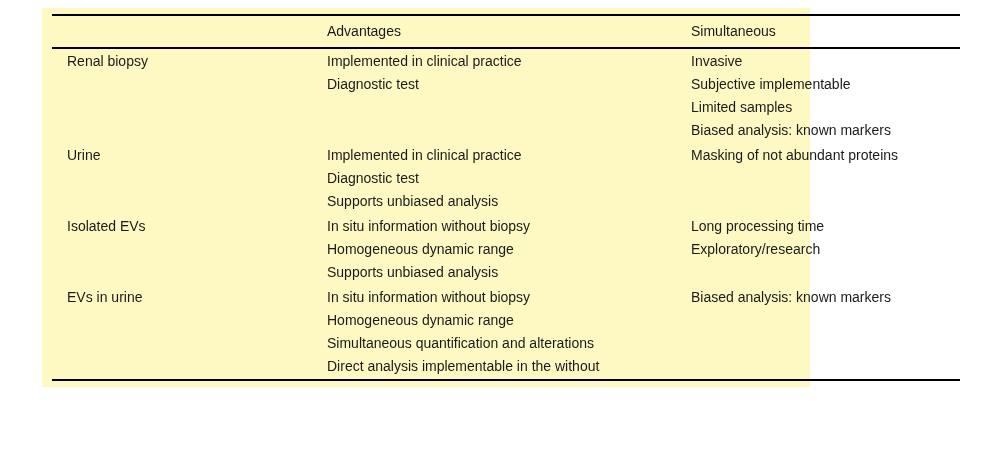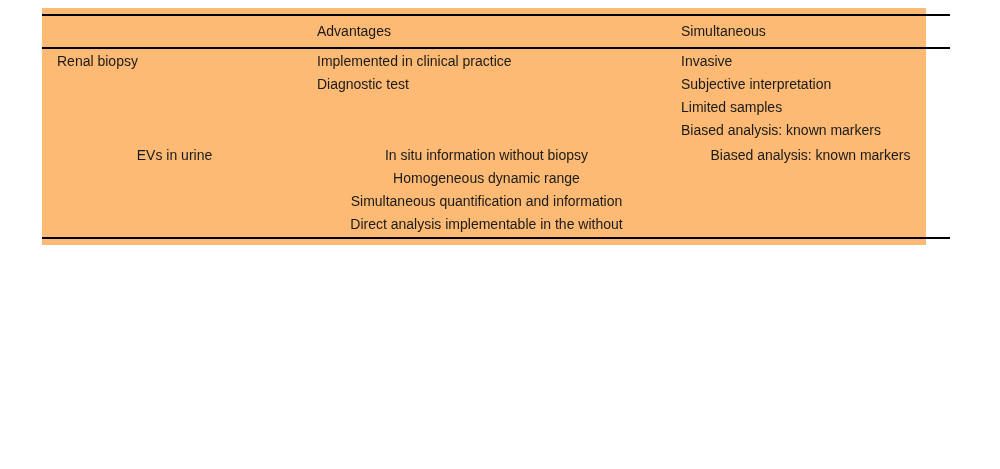--- a/index.html
+++ b/index.html
@@ -11,23 +11,23 @@
     height: 469px;
     background: #ffffff;
     font-family: "Liberation Sans", sans-serif;
     position: relative;
     overflow: hidden;
   }
   .table-panel {
     position: absolute;
     left: 42px;
     top: 8px;
-    width: 884px;
-    background: #fdba74;
-    padding: 6px 0 6px 0;
+    width: 768px;
+    background: #fef9c3;
+    padding: 6px 0 6px 10px;
     box-sizing: border-box;
   }
   table.cmp-table {
     width: 100%;
     border-collapse: collapse;
     table-layout: fixed;
     color: #1a1a1a;
     font-size: 14px;
   }
   col.c1 { width: 260px; }
@@ -41,21 +41,20 @@
     padding: 5px 10px 5px 15px;
     line-height: 21px;
     vertical-align: middle;
   }
   tbody td {
     vertical-align: top;
     padding: 1px 10px 1px 15px;
   }
   tbody tr:last-child td {
     border-bottom: 2px solid #000000;
-    text-align: center;
   }
   .line {
     line-height: 23px;
     white-space: nowrap;
     overflow: hidden;
   }
 </style>
 </head>
 <body>
 
@@ -78,37 +77,64 @@
       <tr>
         <td>
           <div class="line">Renal biopsy</div>
         </td>
         <td>
           <div class="line">Implemented in clinical practice</div>
           <div class="line">Diagnostic test</div>
         </td>
         <td>
           <div class="line">Invasive</div>
-          <div class="line">Subjective interpretation</div>
+          <div class="line">Subjective implementable</div>
           <div class="line">Limited samples</div>
           <div class="line">Biased analysis: known markers</div>
         </td>
       </tr>
 
 
+      <tr>
+        <td>
+          <div class="line">Urine</div>
+        </td>
+        <td>
+          <div class="line">Implemented in clinical practice</div>
+          <div class="line">Diagnostic test</div>
+          <div class="line">Supports unbiased analysis</div>
+        </td>
+        <td>
+          <div class="line">Masking of not abundant proteins</div>
+        </td>
+      </tr>
 
+      <tr>
+        <td>
+          <div class="line">Isolated EVs</div>
+        </td>
+        <td>
+          <div class="line">In situ information without biopsy</div>
+          <div class="line">Homogeneous dynamic range</div>
+          <div class="line">Supports unbiased analysis</div>
+        </td>
+        <td>
+          <div class="line">Long processing time</div>
+          <div class="line">Exploratory/research</div>
+        </td>
+      </tr>
 
       <tr>
         <td>
           <div class="line">EVs in urine</div>
         </td>
         <td>
           <div class="line">In situ information without biopsy</div>
           <div class="line">Homogeneous dynamic range</div>
-          <div class="line">Simultaneous quantification and information</div>
+          <div class="line">Simultaneous quantification and alterations</div>
           <div class="line">Direct analysis implementable in the without</div>
         </td>
         <td>
           <div class="line">Biased analysis: known markers</div>
         </td>
       </tr>
 
     </tbody>
   </table>
 </div>

